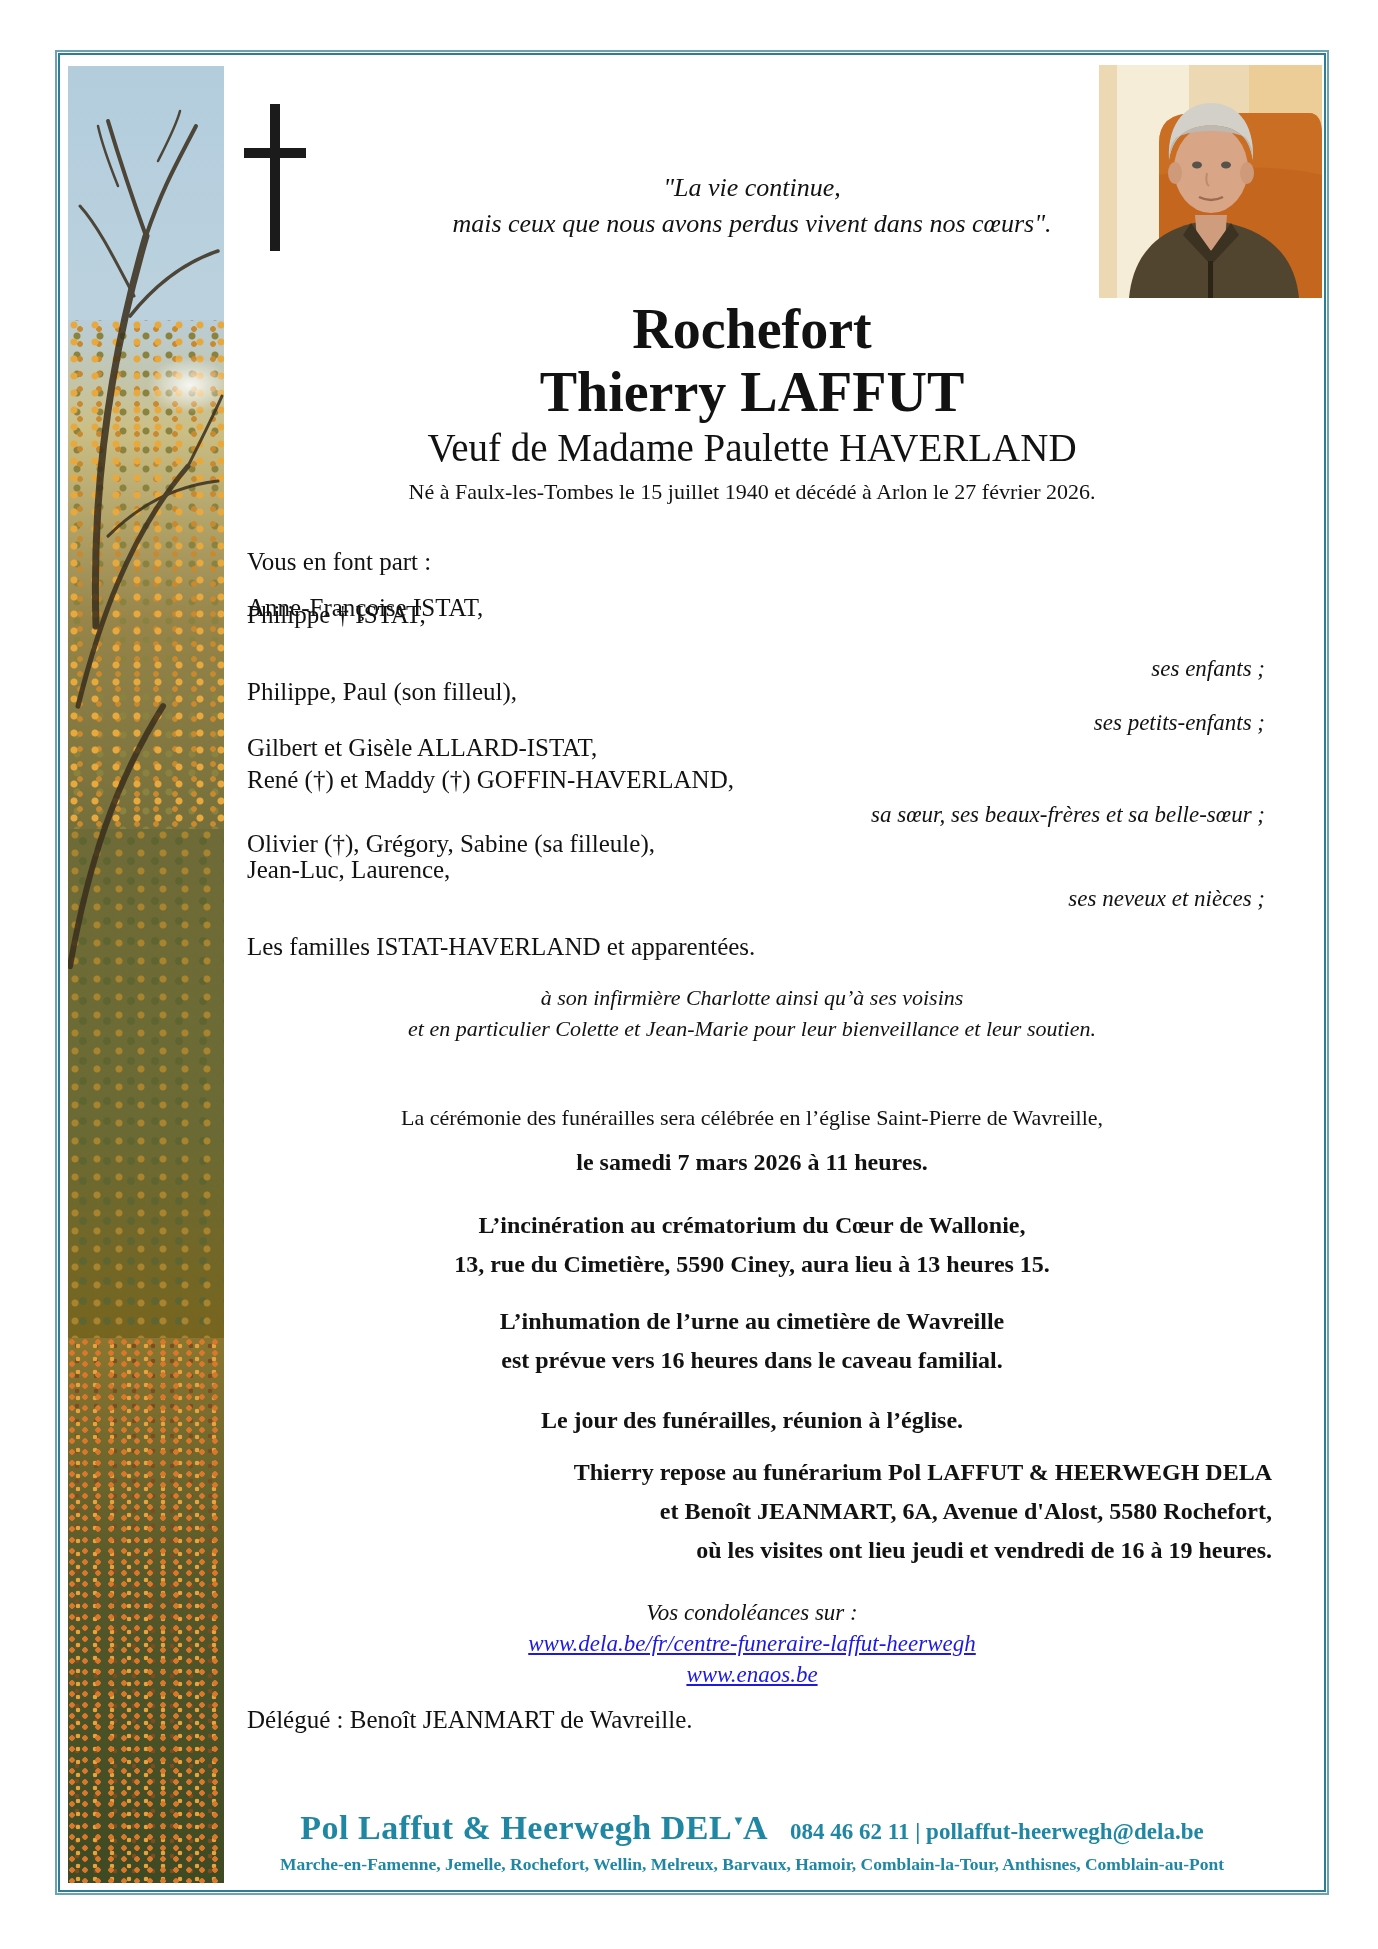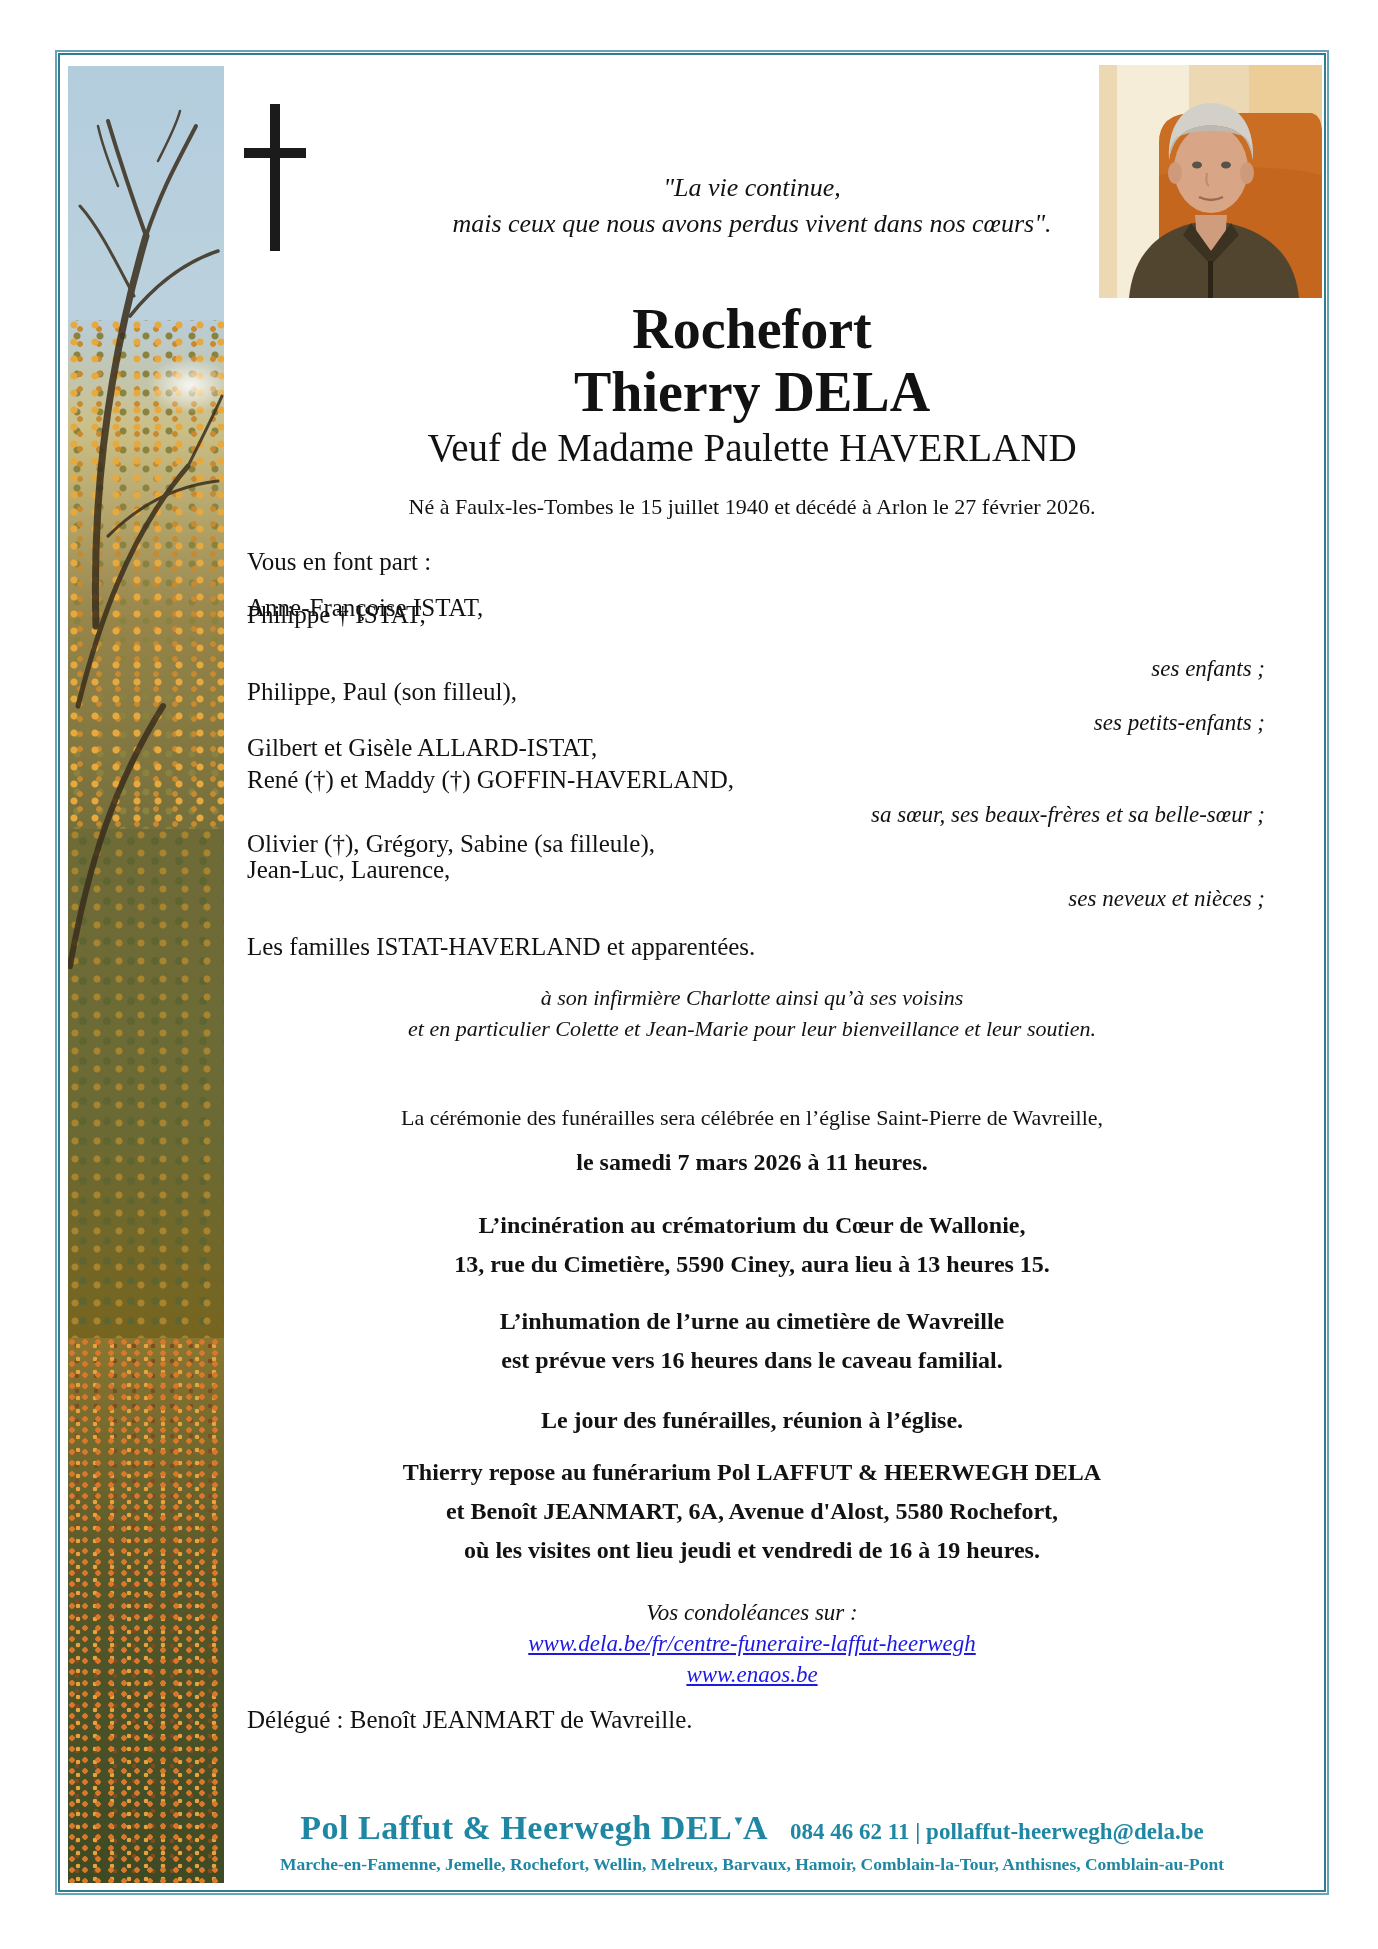--- a/index.html
+++ b/index.html
@@ -50,21 +50,21 @@
   .quote{font-style:italic;font-size:26px;line-height:36px;}
   .title{font-weight:bold;font-size:56px;line-height:63px;}
   .subtitle{font-size:39px;line-height:44px;}
   .birthline{font-size:22px;line-height:28px;}
   .nameline{left:190px;font-size:25px;line-height:30px;}
   .relationline{right:62px;left:300px;text-align:right;font-style:italic;font-size:23px;line-height:30px;}
   .tribute{font-style:italic;font-size:22px;line-height:31px;}
   .ceremony-normal{font-size:22px;line-height:30px;}
   .boldline{font-weight:bold;font-size:24px;line-height:30px;}
   .boldblock-2 div{margin-bottom:9px;}
-  .boldblock-3 div{margin-bottom:9px;}
+  .boldblock-3 div{margin-bottom:9px;text-align:right;}
   .condol-label{font-style:italic;font-size:23px;line-height:30px;}
   .condol-link{display:block;font-style:italic;font-size:23px;line-height:31px;
                color:#1d19e2;text-decoration:underline;}
   .delegate{left:190px;font-size:25px;line-height:30px;}
 
   
   .footer-brandline{left:175px;right:55px;display:flex;justify-content:center;
                     align-items:baseline;gap:22px;color:#1f87a3;}
   .brand{font-weight:bold;font-size:34px;white-space:nowrap;letter-spacing:.5px;}
   .brand-mark{font-size:13px;vertical-align:14px;letter-spacing:-2px;}
@@ -129,24 +129,24 @@
     </svg>
   </div>
 
   <div class="abs center-block quote" style="top:118px">
     <div>"La vie continue,</div>
     <div>mais ceux que nous avons perdus vivent dans nos cœurs".</div>
   </div>
 
   <div class="abs center-block title" style="top:246px">
     <div>Rochefort</div>
-    <div>Thierry DELA</div>
+    <div>Thierry LAFFUT</div>
   </div>
   <div class="abs center-block subtitle" style="top:374px">Veuf de Madame Paulette HAVERLAND</div>
-  <div class="abs center-block birthline" style="top:441px">Né à Faulx-les-Tombes le 15 juillet 1940 et décédé à Arlon le 27 février 2026.</div>
+  <div class="abs center-block birthline" style="top:426px">Né à Faulx-les-Tombes le 15 juillet 1940 et décédé à Arlon le 27 février 2026.</div>
 
   <div class="abs nameline" style="top:495px">Vous en font part :</div>
 
   <div class="abs nameline" style="top:541px">Anne-Françoise ISTAT,</div>
   <div class="abs nameline" style="top:548px">Philippe † ISTAT,</div>
   <div class="abs relationline" style="top:602px">ses enfants ;</div>
   <div class="abs nameline" style="top:625px">Philippe, Paul (son filleul),</div>
   <div class="abs relationline" style="top:656px">ses petits-enfants ;</div>
   <div class="abs nameline" style="top:681px">Gilbert et Gisèle ALLARD-ISTAT,</div>
   <div class="abs nameline" style="top:713px">René (†) et Maddy (†) GOFFIN-HAVERLAND,</div>

